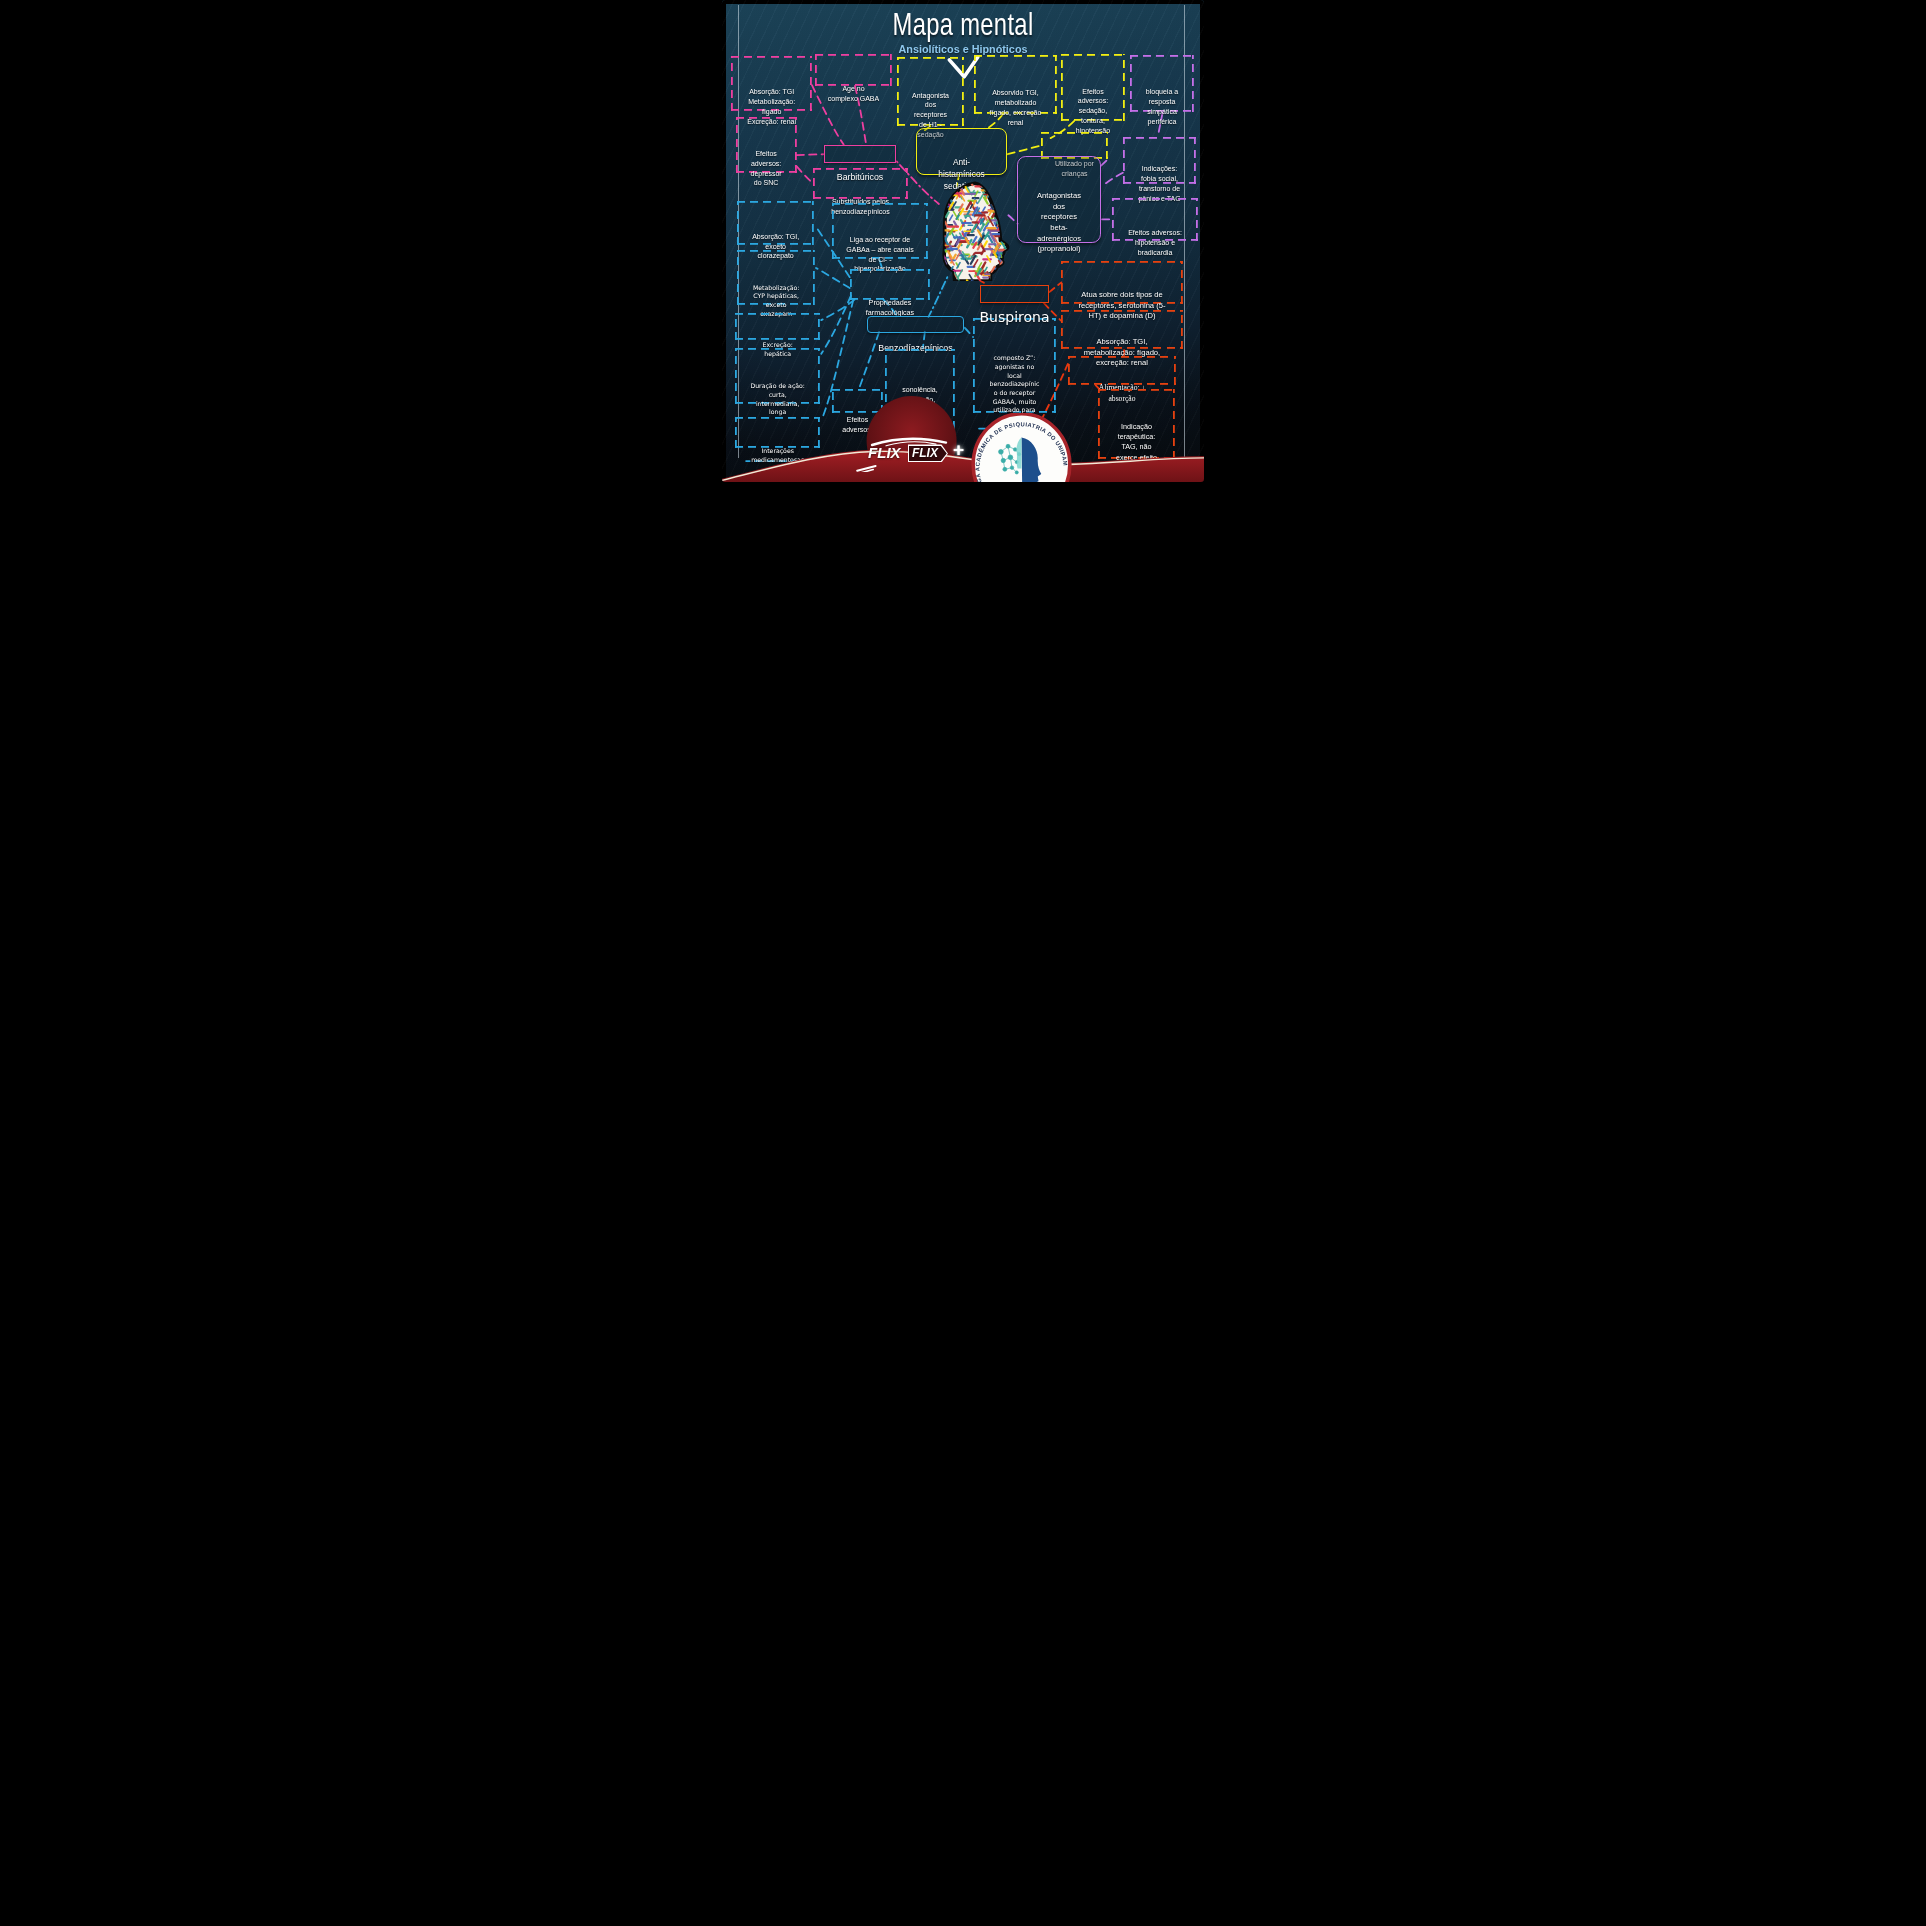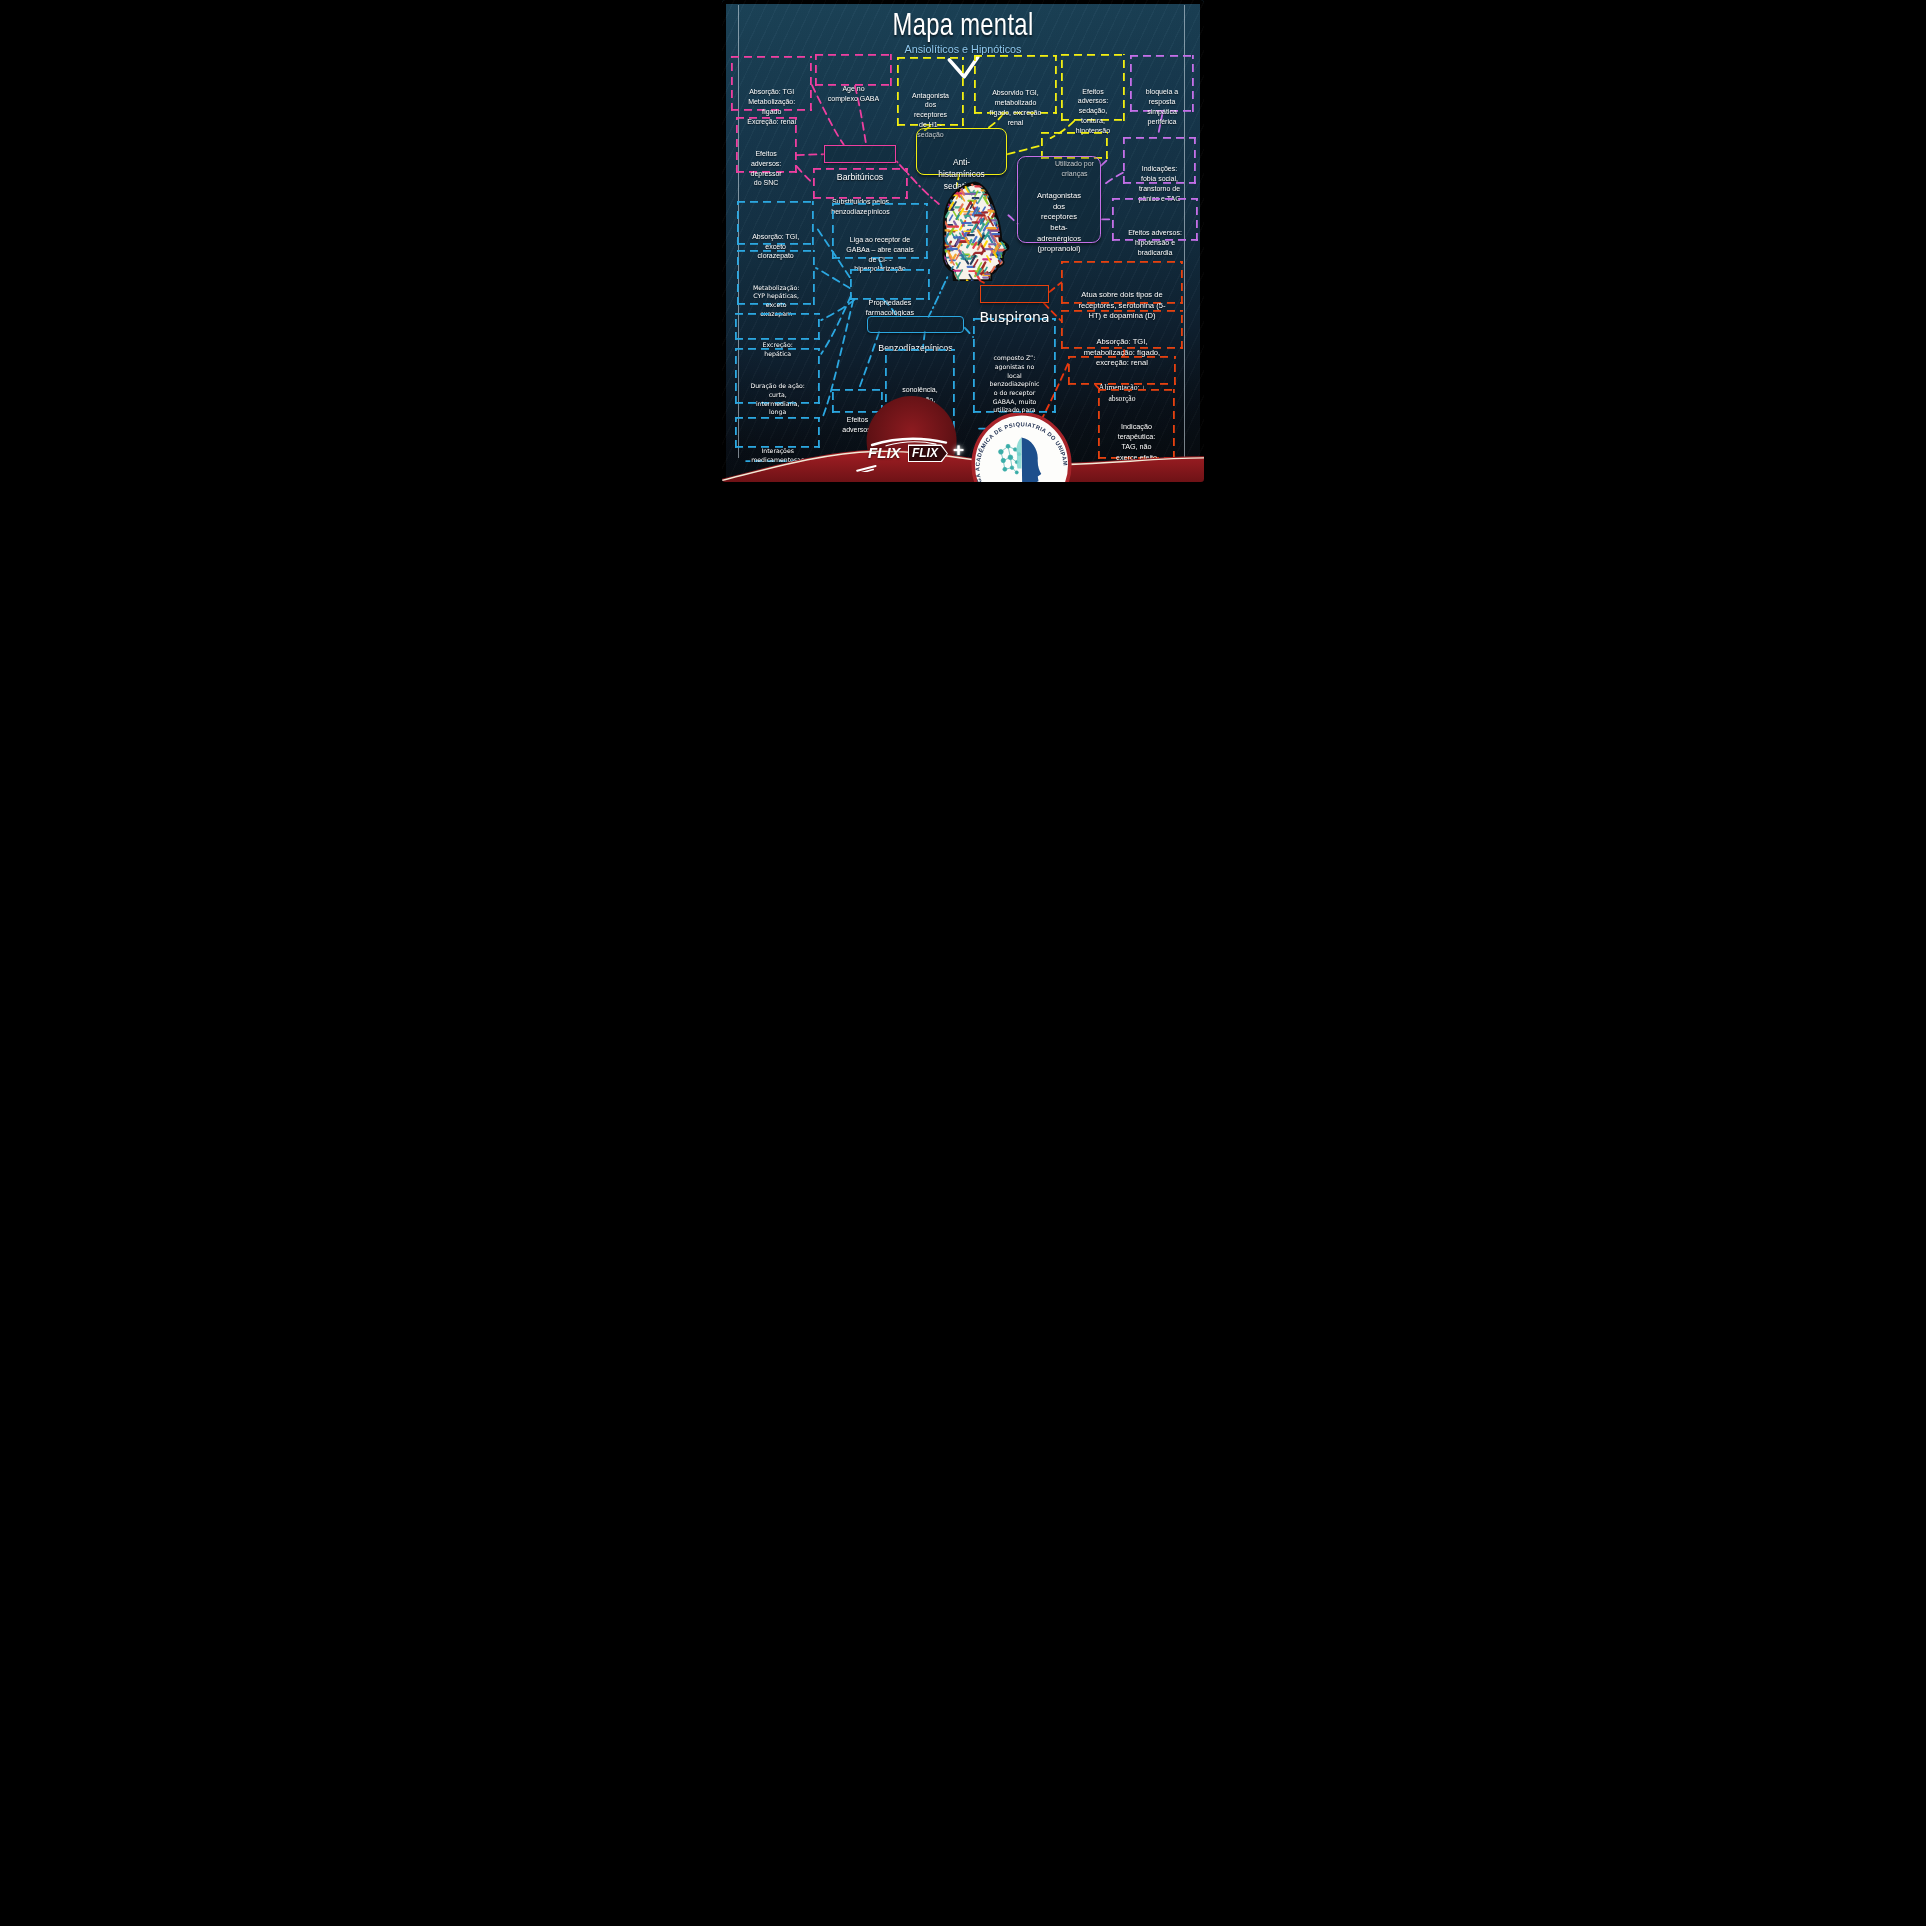--- a/index.html
+++ b/index.html
@@ -11,21 +11,21 @@
     background:repeating-linear-gradient(115deg, rgba(255,255,255,0.025) 0 1.2px, rgba(0,0,0,0.03) 1.2px 10.4px);
     pointer-events:none;}
   .canvas::after{content:"";position:absolute;inset:0;
     background:radial-gradient(120% 90% at 50% 35%, rgba(0,0,0,0) 55%, rgba(0,0,0,0.35) 100%);
     pointer-events:none;z-index:0;}
   .frameline{position:absolute;top:4.8px;width:1.2px;height:453px;background:rgba(215,228,236,0.55);z-index:1;}
   .title{position:absolute;left:0;right:0;top:7.2px;text-align:center;color:#fff;
     font-size:30.5px;font-weight:500;letter-spacing:0.4px;z-index:3;
     transform:scaleX(0.78);text-shadow:0 1.6px 2.4px rgba(0,0,0,0.6);}
   .subtitle{position:absolute;left:0;right:0;top:43px;text-align:center;color:#8ec8ee;
-    font-size:10.8px;font-weight:400;z-index:3;text-shadow:0 0.8px 1.6px rgba(0,0,0,0.6);}
+    font-size:10.8px;font-weight:700;z-index:3;text-shadow:0 0.8px 1.6px rgba(0,0,0,0.6);}
   .node{position:absolute;display:flex;align-items:center;justify-content:center;text-align:center;
     color:#fff;z-index:2;line-height:1.4;padding:1.6px 2.4px;box-sizing:border-box;}
   .node span{white-space:pre-line;text-shadow:0 0.8px 1.2px rgba(0,0,0,0.65);margin-top:47px;}
   .dash{--c:#fff;background-image:
       repeating-linear-gradient(90deg,var(--c) 0 8px,transparent 8px 13.2px),
       repeating-linear-gradient(90deg,var(--c) 0 8px,transparent 8px 13.2px),
       repeating-linear-gradient(0deg,var(--c) 0 8px,transparent 8px 13.2px),
       repeating-linear-gradient(0deg,var(--c) 0 8px,transparent 8px 13.2px);
     background-position:0 0,0 100%,0 0,100% 0;
     background-size:100% 1.8px,100% 1.8px,1.8px 100%,1.8px 100%;

